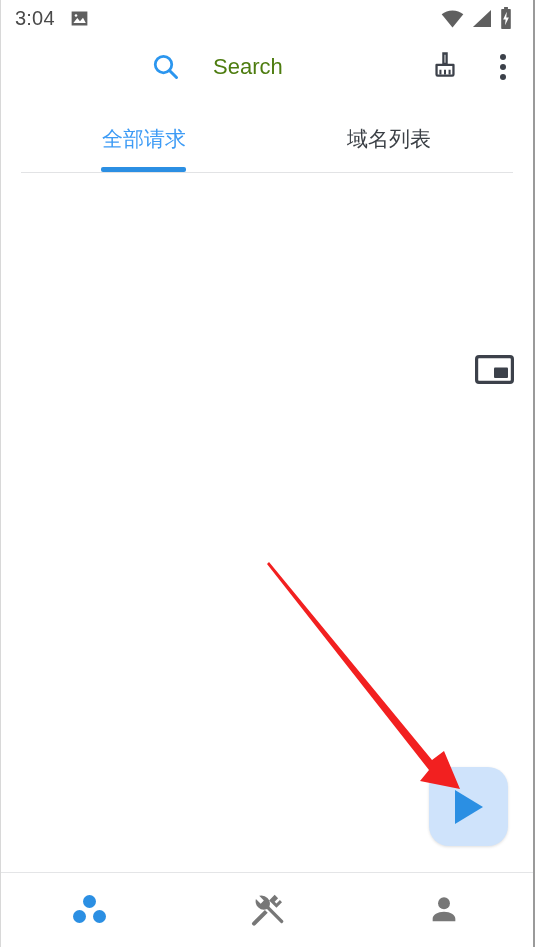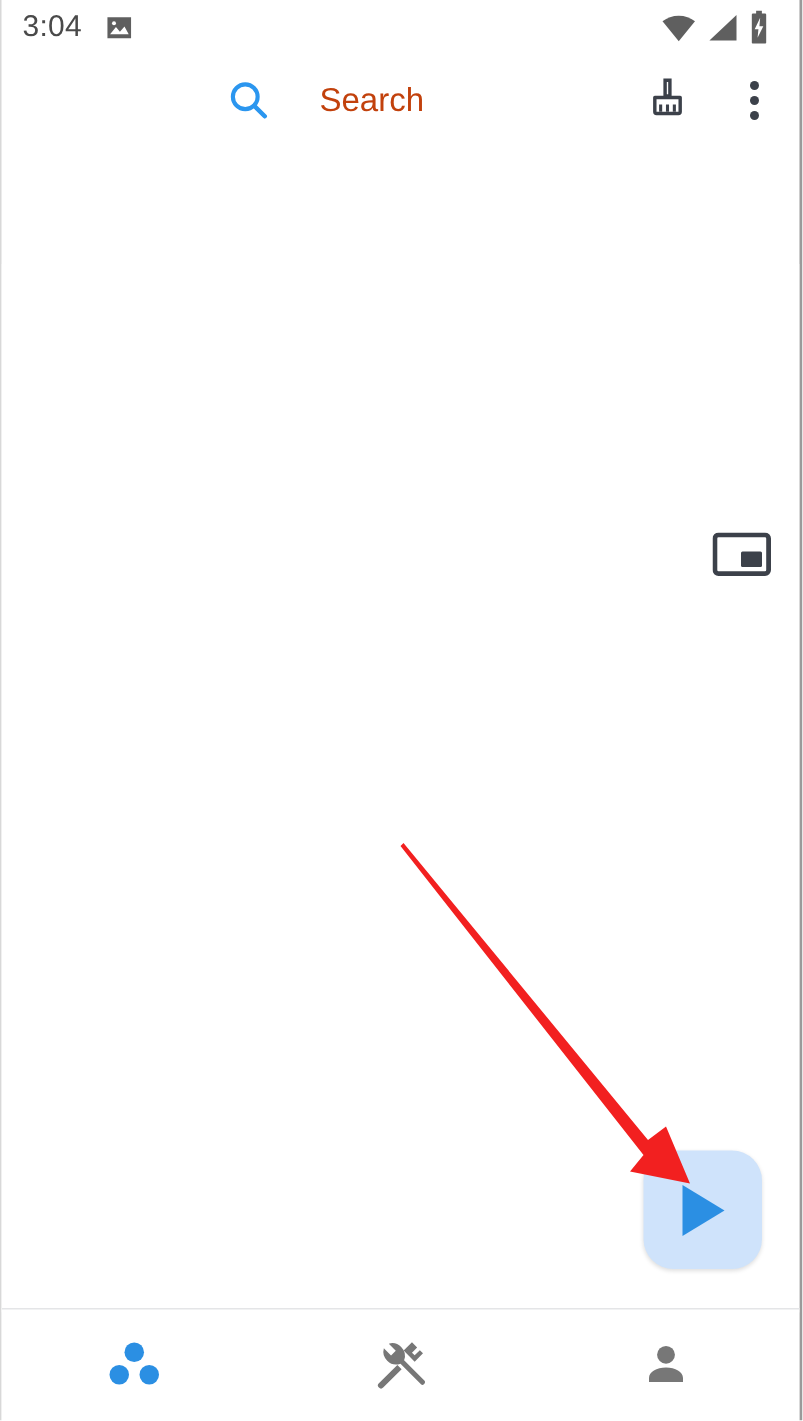--- a/index.html
+++ b/index.html
@@ -61,21 +61,21 @@
   }
   .search-zone {
     display: flex;
     align-items: center;
     margin-left: 150px;
   }
   .search-icon { display:block; }
   .search-text {
     margin-left: 32px;
     font-size: 22px;
-    color: #c2410c;
+    color: #4d7c0f;
     line-height: 1;
   }
   .toolbar-actions {
     margin-left: auto;
     display: flex;
     align-items: center;
     padding-right: 17px;
     gap: 30px;
   }
   .overflow-dots {
@@ -246,20 +246,26 @@
         <line x1="17" y1="16.4" x2="17" y2="20.6" stroke="#3c414a" stroke-width="1.8"></line>
       </svg>
       <span class="overflow-dots">
         <i></i>
           <i></i>
           <i></i>
       </span>
     </div>
   </div>
 
+  <div class="tabs">
+    <div class="tab tab-0">全部请求</div>
+    <div class="tab tab-1">域名列表</div>
+    <div class="tab-divider"></div>
+    <div class="tab-indicator"></div>
+  </div>
 
   <div class="content">
     <div class="pip-badge">
       <svg width="39" height="29" viewBox="0 0 39 29">
         <rect x="1.6" y="1.6" width="35.8" height="25.8" rx="2.4" fill="#ffffff" stroke="#3c414a" stroke-width="3.2"></rect>
         <rect x="19" y="12.6" width="14" height="10.4" rx="1" fill="#3c414a"></rect>
       </svg>
     </div>
   </div>
 

